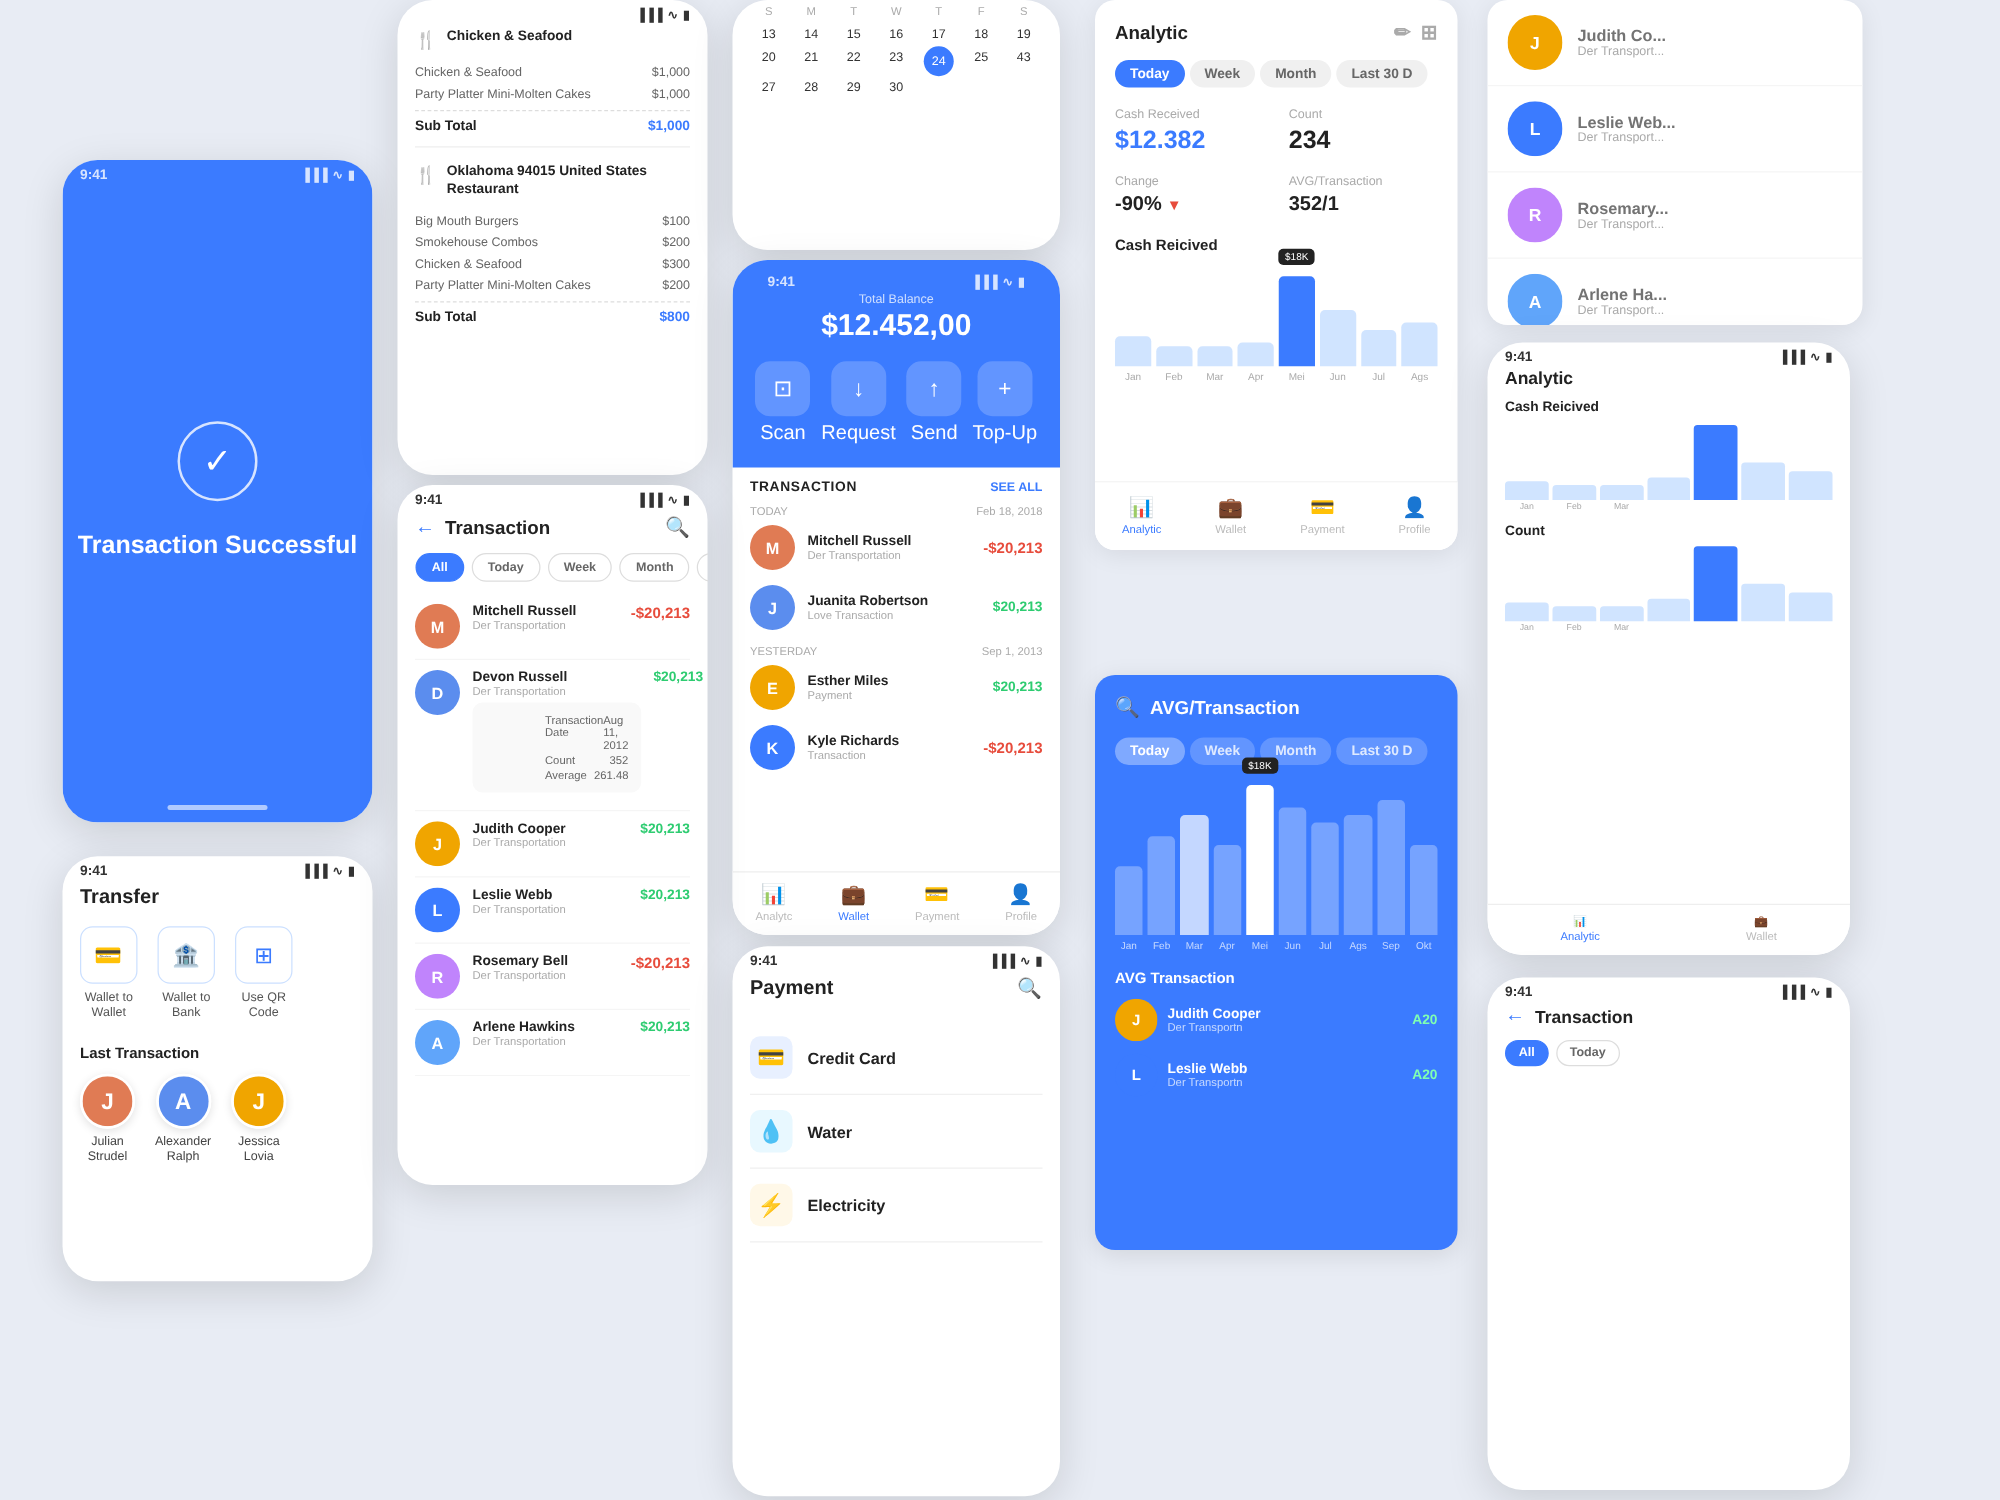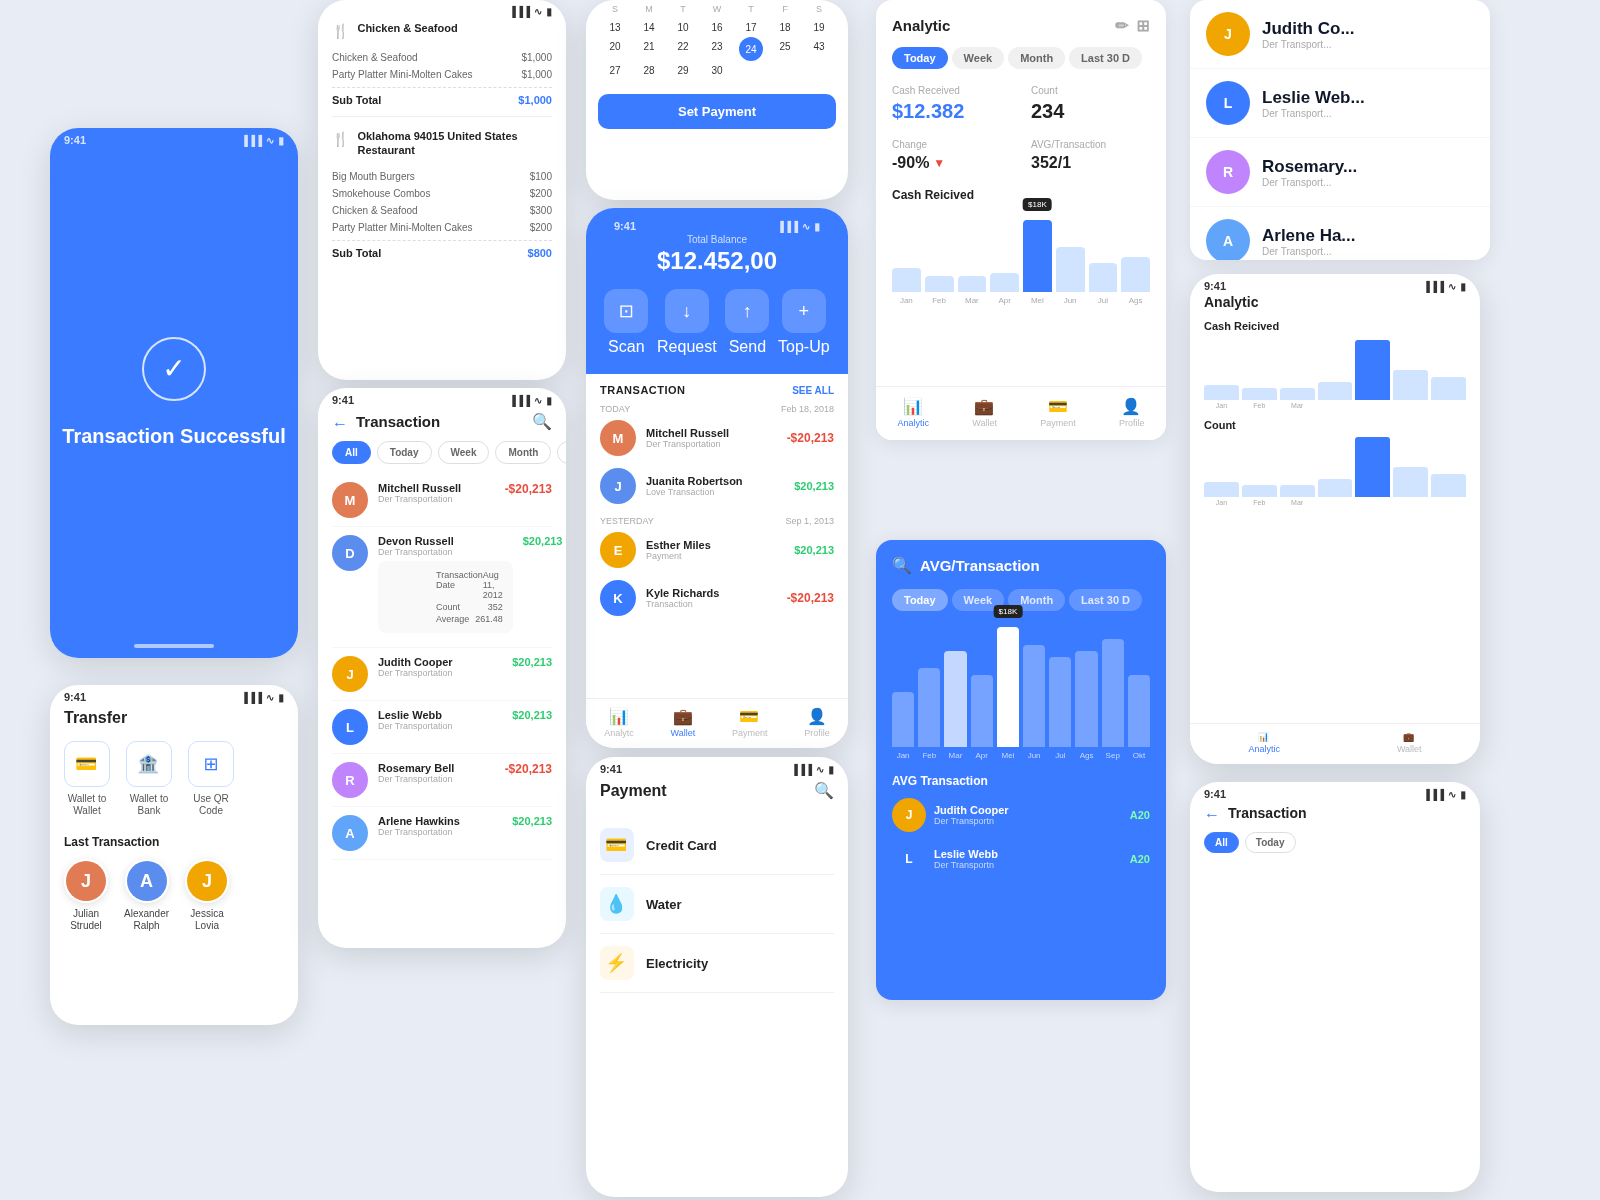--- a/index.html
+++ b/index.html
@@ -363,21 +363,21 @@
       height: 260px;
       overflow: hidden;
     }
     .right-list-item {
       display: flex; align-items: center; gap: 12px;
       padding: 12px 16px;
       border-bottom: 1px solid #f5f5f5;
     }
     .right-list-avatar { width: 44px; height: 44px; border-radius: 50%; overflow: hidden; flex-shrink: 0; }
     .right-list-avatar div { width: 100%; height: 100%; display: flex; align-items: center; justify-content: center; font-weight: 700; color: #fff; font-size: 14px; }
-    .right-list-info .name { font-size: 17px; font-weight: 700; color: #0f172a; }
+    .right-list-info .name { font-size: 13px; font-weight: 700; color: #737373; }
     .right-list-info .sub { font-size: 10px; color: #aaa; }
     .right-truncate { overflow: hidden; white-space: nowrap; text-overflow: ellipsis; max-width: 180px; }
 
     
     .phone8 {
       left: 1190px;
       top: 274px;
       width: 290px;
       height: 490px;
     }
@@ -556,21 +556,21 @@
         <span>M</span>
         <span>T</span>
         <span>W</span>
         <span>T</span>
         <span>F</span>
         <span>S</span>
     </div>
     <div class="cal-row">
       <span class="cal-cell">13</span>
         <span class="cal-cell">14</span>
-        <span class="cal-cell">10</span>
+        <span class="cal-cell">15</span>
         <span class="cal-cell">16</span>
         <span class="cal-cell">17</span>
         <span class="cal-cell">18</span>
         <span class="cal-cell">19</span>
     </div>
     <div class="cal-row">
       <span class="cal-cell">20</span>
         <span class="cal-cell">21</span>
         <span class="cal-cell">22</span>
         <span class="cal-cell">23</span>
@@ -581,21 +581,20 @@
     <div class="cal-row">
       <span class="cal-cell">27</span>
         <span class="cal-cell">28</span>
         <span class="cal-cell">29</span>
         <span class="cal-cell">30</span>
         <span class="cal-cell gray"></span>
         <span class="cal-cell gray"></span>
         <span class="cal-cell gray"></span>
     </div>
   </div>
-  <button class="set-payment-btn">Set Payment</button>
 </div>
 
 <div class="phone phone5">
   <div class="phone5-header">
     <div class="status-bar" style="color:rgba(255,255,255,0.8);">
       <span>9:41</span>
       <div class="status-icons">
         <span>▐▐▐</span>
         <span>∿</span>
         <span>▮</span>

